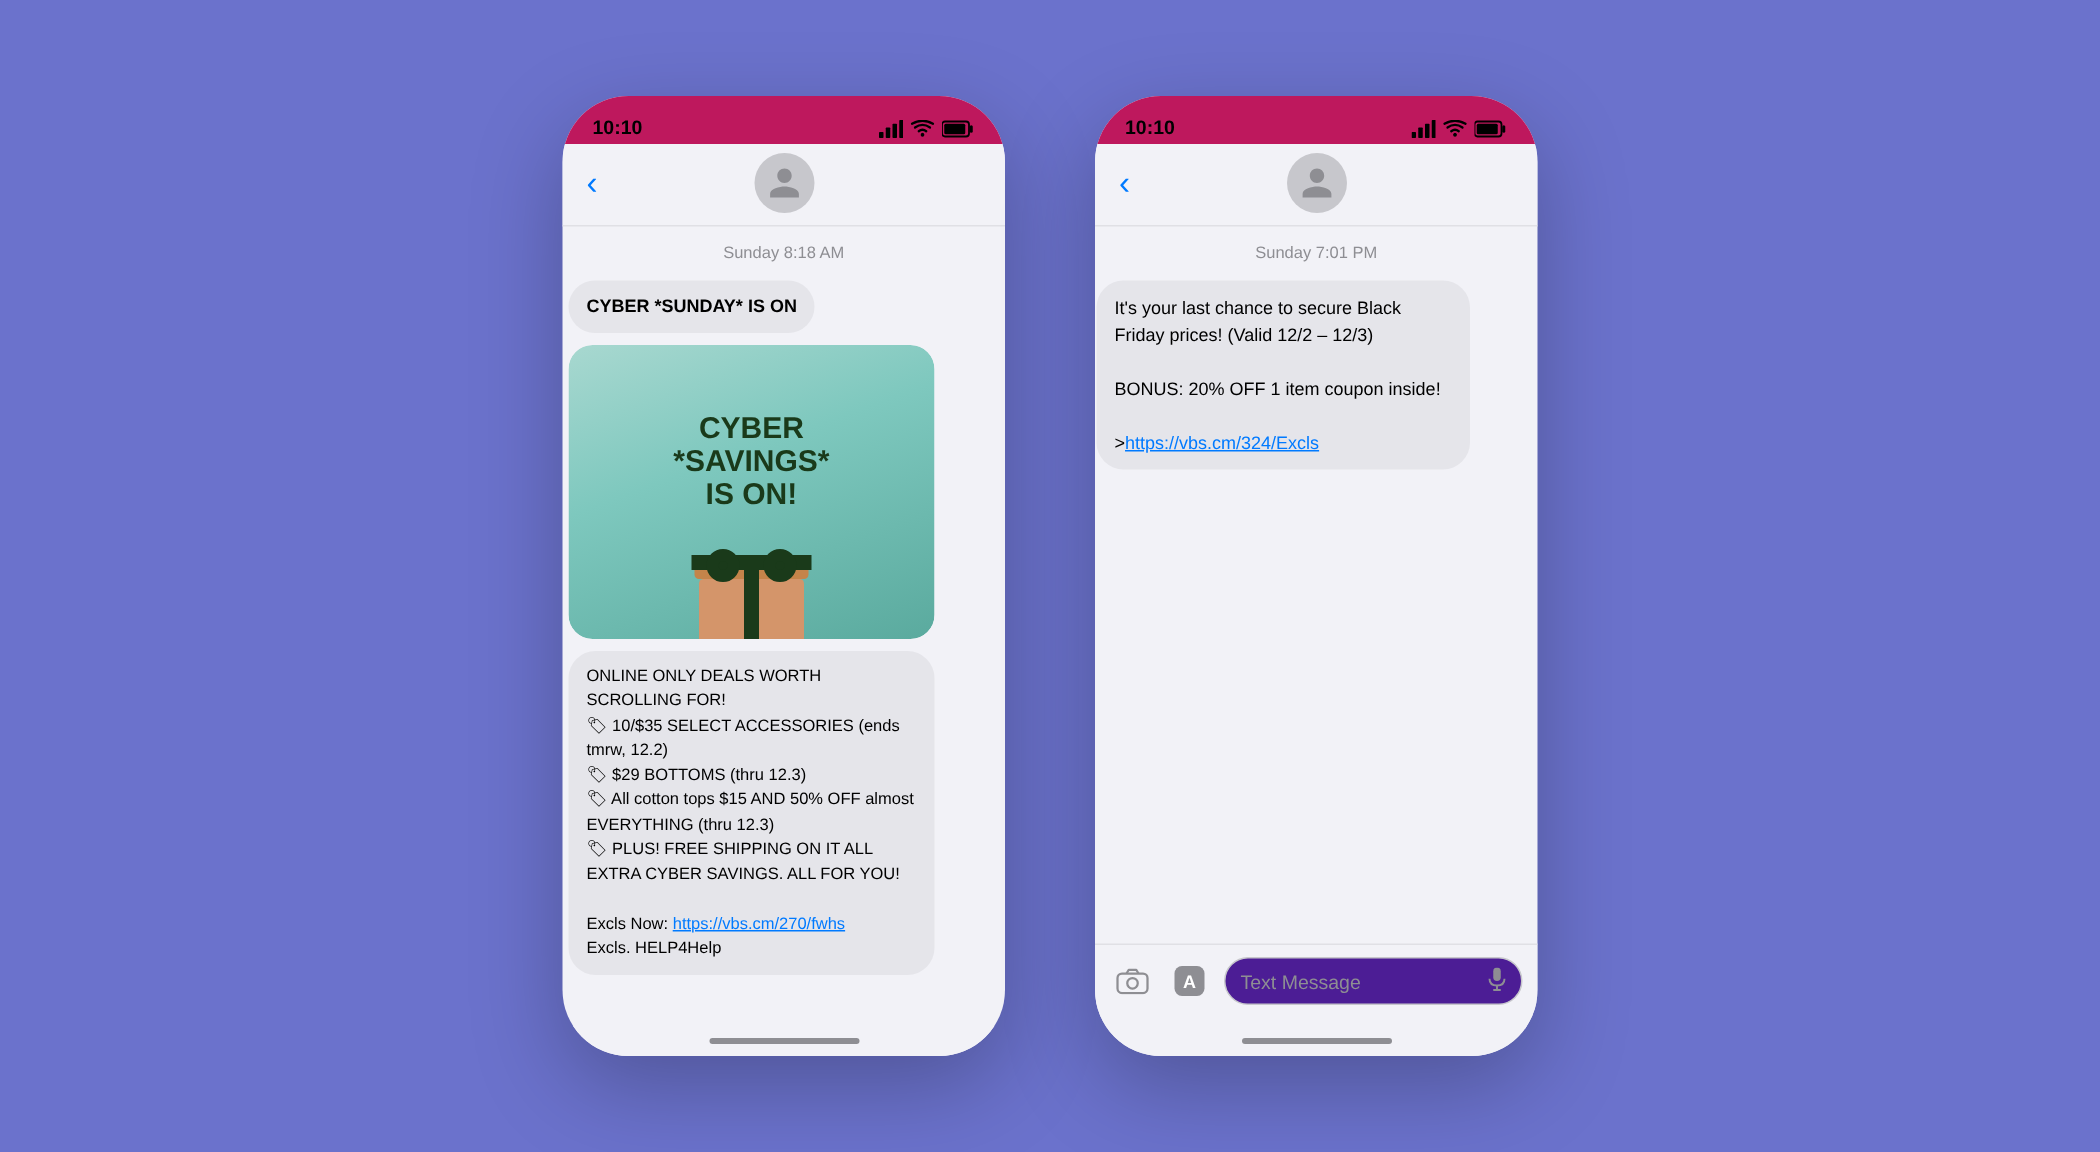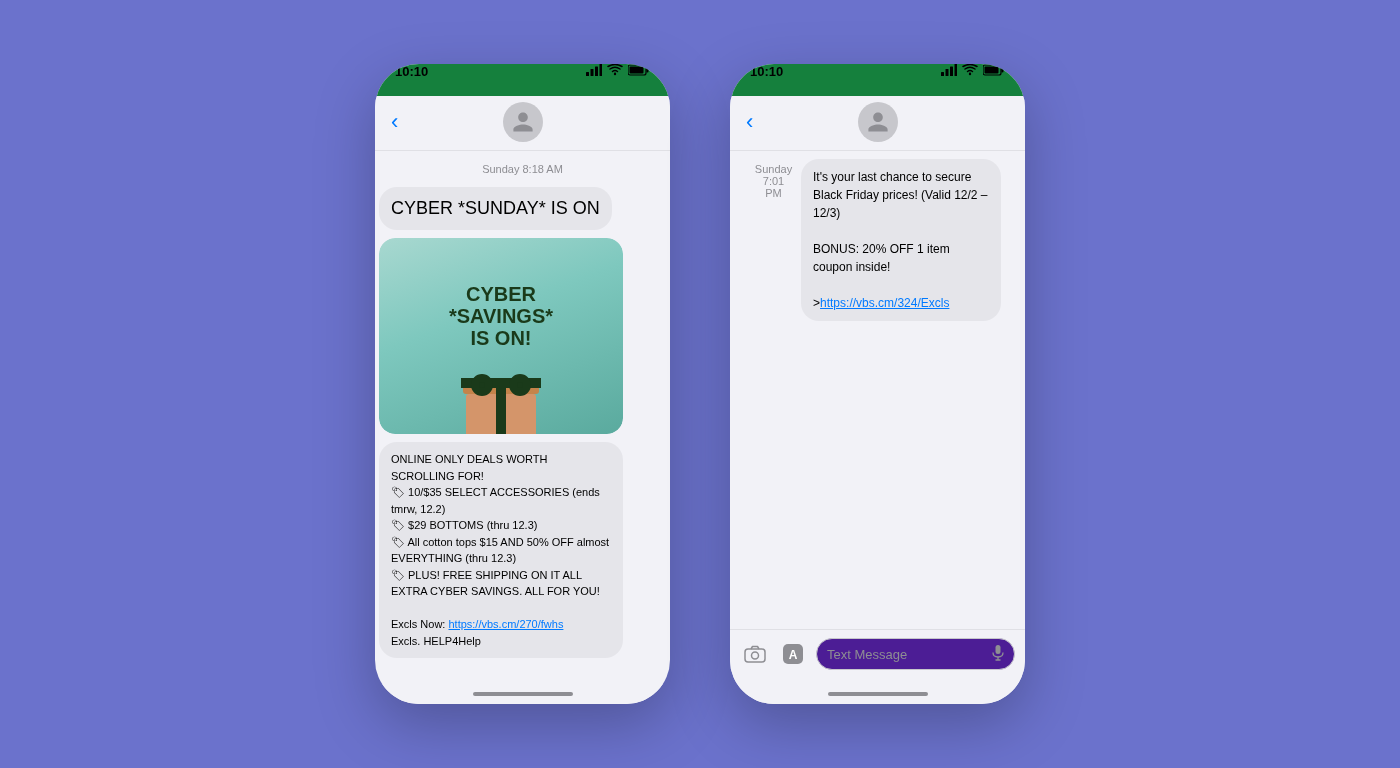--- a/index.html
+++ b/index.html
@@ -23,23 +23,23 @@
       border-radius: 44px;
       box-shadow: 0 20px 60px rgba(0,0,0,0.25);
       display: flex;
       flex-direction: column;
       overflow: hidden;
       position: relative;
     }
 
     
     .status-bar {
-      background: #15803d;
-      display: flex;
-      align-items: flex-start;
+      background: #be185d;
+      display: flex;
+      align-items: flex-end;
       justify-content: space-between;
       padding: 0 20px 4px 20px;
       height: 32px;
     }
 
     .status-time {
       font-size: 13px;
       font-weight: 600;
       color: #000;
     }
@@ -108,22 +108,22 @@
       border-radius: 18px;
       padding: 9px 12px;
       max-width: 85%;
       align-self: flex-start;
       font-size: 12px;
       line-height: 1.4;
       color: #000;
     }
 
     .bubble-header {
-      font-weight: 400;
-      font-size: 18px;
+      font-weight: 700;
+      font-size: 12px;
     }
 
     .mms-image {
       width: 100%;
       border-radius: 16px;
       overflow: hidden;
       align-self: flex-start;
       max-width: 85%;
     }
 
@@ -282,23 +282,23 @@
       width: 100px;
       height: 4px;
       background: #8e8e93;
       border-radius: 2px;
     }
 
     
     .message-area-2 {
       flex: 1;
       overflow-y: auto;
-      padding: 8px 24px;
-      display: flex;
-      flex-direction: row;
+      padding: 8px 1px;
+      display: flex;
+      flex-direction: column;
       gap: 8px;
     }
   </style>
 </head>
 <body>
 
 <div class="phone-frame">
 
   <div class="status-bar">
     <span class="status-time">10:10</span>

